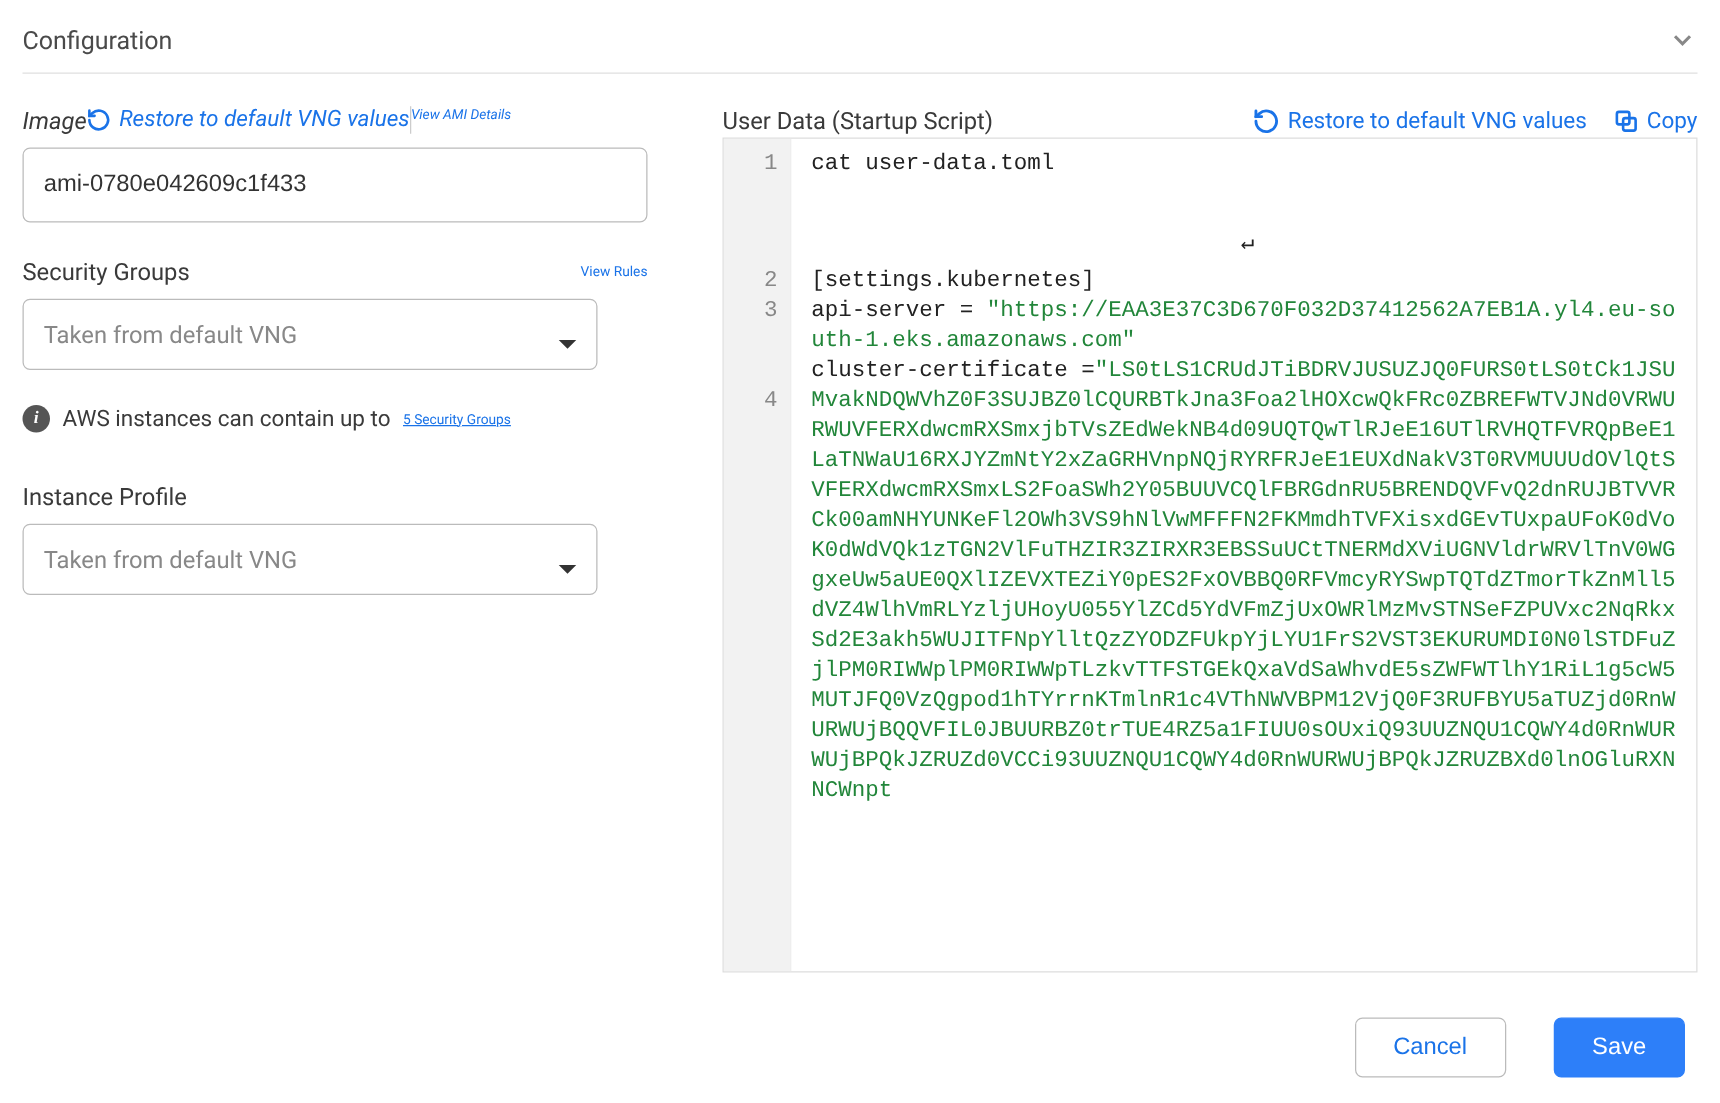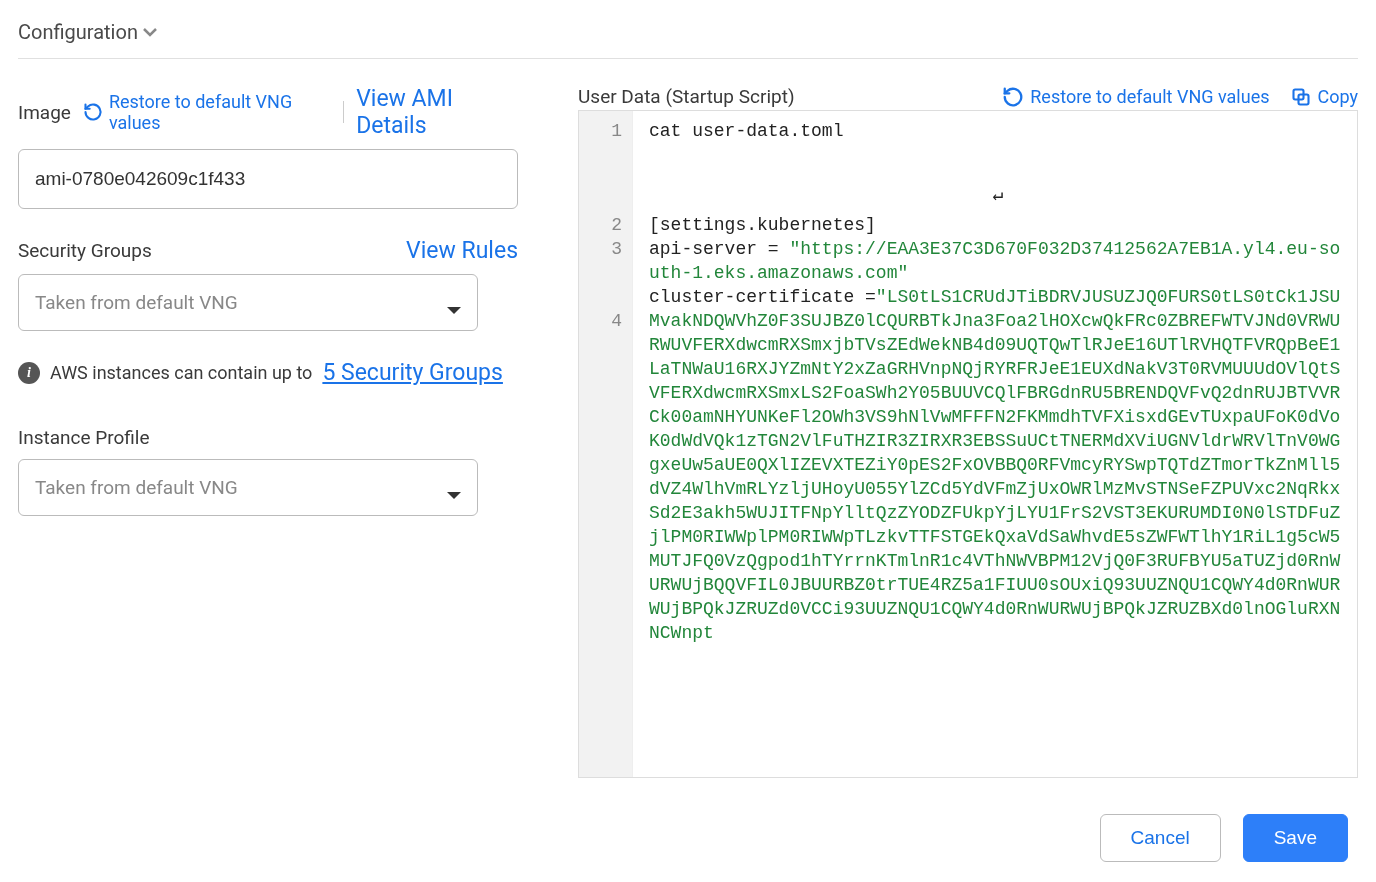--- a/index.html
+++ b/index.html
@@ -11,20 +11,21 @@
     font-size: 17px;
   }
   .page {
     width: 1376px;
     height: 882px;
     position: relative;
     padding: 20px 18px 0 18px;
   }
   .section-header {
     display: flex;
+    justify-content: space-between;
     align-items: center;
     border-bottom: 1px solid #e0e0e0;
     padding-bottom: 14px;
     margin-bottom: 26px;
   }
   .section-header .title {
     color: #4a4a4a;
     font-size: 20px;
     font-weight: 400;
   }
@@ -42,26 +43,26 @@
     justify-content: space-between;
     margin-bottom: 10px;
   }
   .field-label {
     color: #3a3a3a;
     font-size: 19px;
     font-weight: 400;
   }
   .label-left-cluster {
     display:flex;
-    align-items:center;
-    gap:12px;
+    align-items:flex-start;
+    font-style:italic;
   }
   .link {
     color: #1a73e8;
-    font-size: 23px;
+    font-size: 11px;
     cursor: pointer;
   }
   .link.underline { text-decoration: underline; }
   .divider-v {
     width:1px; height:22px; background:#ccc;
   }
   .text-input {
     width: 100%;
     border: 1px solid #bbb;
     border-radius: 6px;
@@ -153,21 +154,21 @@
     color:#222;
     padding: 40px 0 6px 0;
   }
   .gutter .g1 { padding-bottom: 70px; }
   
   .footer {
     position:absolute;
     left:0; right:0; bottom:0;
     display:flex;
     justify-content:flex-end;
-    gap:22px;
+    gap:38px;
     padding: 18px 28px 20px 0;
     background:#fff;
   }
   .btn {
     font-size:19px;
     padding: 12px 30px;
     border-radius:6px;
     cursor:pointer;
   }
   .btn-secondary {

